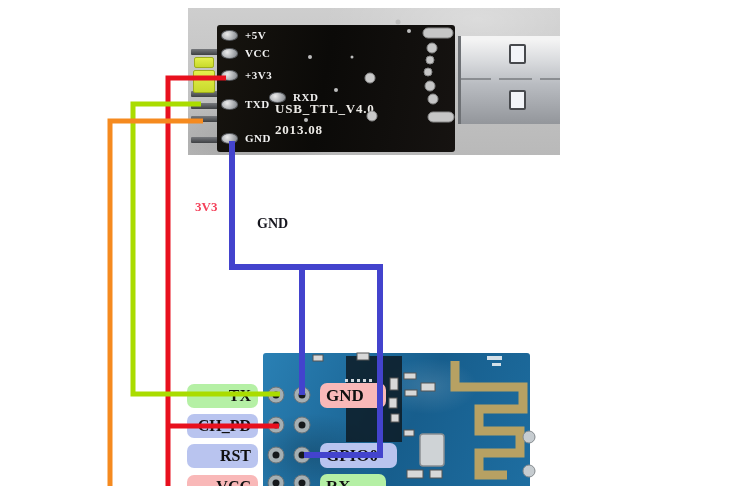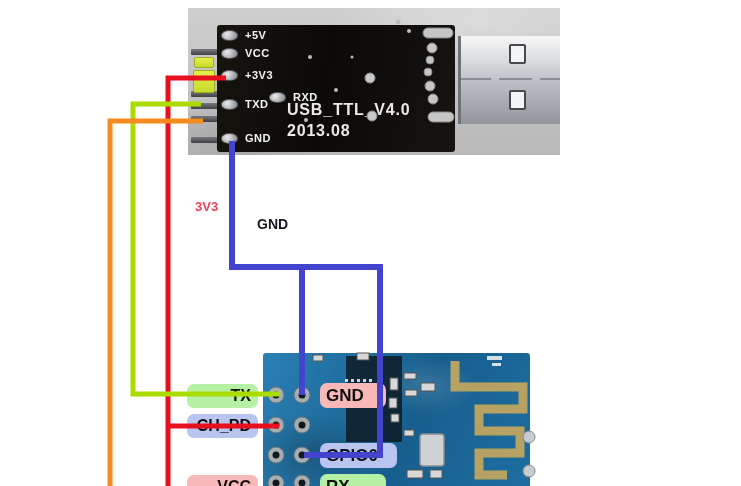--- a/index.html
+++ b/index.html
@@ -1,18 +1,18 @@
 <!DOCTYPE html>
 <html><head>
 <meta charset="utf-8">
 <style>
   html,body{margin:0;padding:0;background:#ffffff;}
   #stage{
     position:relative;width:741px;height:486px;overflow:hidden;
-    background:#ffffff;font-family:Liberation Sans, sans-serif;
+    background:#ffffff;font-family:Liberation Serif, serif;
   }
   
   .photo-usb{
     position:absolute;left:188px;top:8px;width:372px;height:147px;
     background:
       radial-gradient(140px 60px at 15% 88%, rgba(0,0,0,.12), transparent 70%),
       radial-gradient(220px 90px at 78% 8%, rgba(255,255,255,.30), transparent 70%),
       linear-gradient(180deg,#cecece,#b9b9b9);
     z-index:1;
   }
@@ -21,21 +21,21 @@
     background:linear-gradient(100deg,#17140f,#0b0a08 45%,#161311);
     border-radius:3px;
   }
   .pin-row{position:absolute;left:4px;display:flex;align-items:center;gap:7px;height:12px;}
   .pin-pad{
     width:17px;height:11px;border-radius:50% / 46%;
     background:radial-gradient(circle at 35% 35%, #ececec, #a2a5a9 65%, #7d8084);
     border:1px solid #56595d;box-sizing:border-box;flex:0 0 auto;
   }
   .pin-text{color:#f2f2f2;font-size:11px;font-weight:bold;letter-spacing:.5px;line-height:12px;}
-  .board-text{position:absolute;left:70px;color:#eceae6;font-size:16px;font-weight:bold;letter-spacing:.8px;}
+  .board-text{position:absolute;left:58px;color:#eceae6;font-size:13px;font-weight:bold;letter-spacing:.8px;}
   .bt1{top:76px;} .bt2{top:97px;text-align:center;}
   .header-pin{
     position:absolute;width:27px;height:6px;border-radius:1px;
     background:linear-gradient(180deg,#77797d,#3e4043);
   }
   .jumper{position:absolute;background:linear-gradient(180deg,#e4f04c,#c9da2c);border:1px solid #9fae1d;border-radius:2px;box-sizing:border-box;}
   .usb-plug{
     position:absolute;left:270px;top:28px;width:102px;height:88px;
     background:linear-gradient(180deg,#f4f4f4 4%,#d7d9dc 30%,#b9bcc1 55%,#93969b);
     border-left:3px solid #6e7175;box-sizing:border-box;
@@ -211,20 +211,23 @@
       </g>
     </g>
   </svg>
 
   <div class="chip chip-left bg-green" style="top:384px;">
       <span>TX</span>
     </div>
   <div class="chip chip-left bg-blue" style="top:414px;">
       <span>CH_PD</span>
     </div>
+  <div class="chip chip-left bg-blue" style="top:444px;">
+      <span>RST</span>
+    </div>
   <div class="chip chip-left bg-pink" style="top:475px;">
       <span>VCC</span>
     </div>
 
   <div class="chip chip-right bg-pink w-sm" style="top:383px;">
       <span>GND</span>
     </div>
   <div class="chip chip-right bg-blue w-lg" style="top:443px;">
       <span>GPIO0</span>
     </div>

